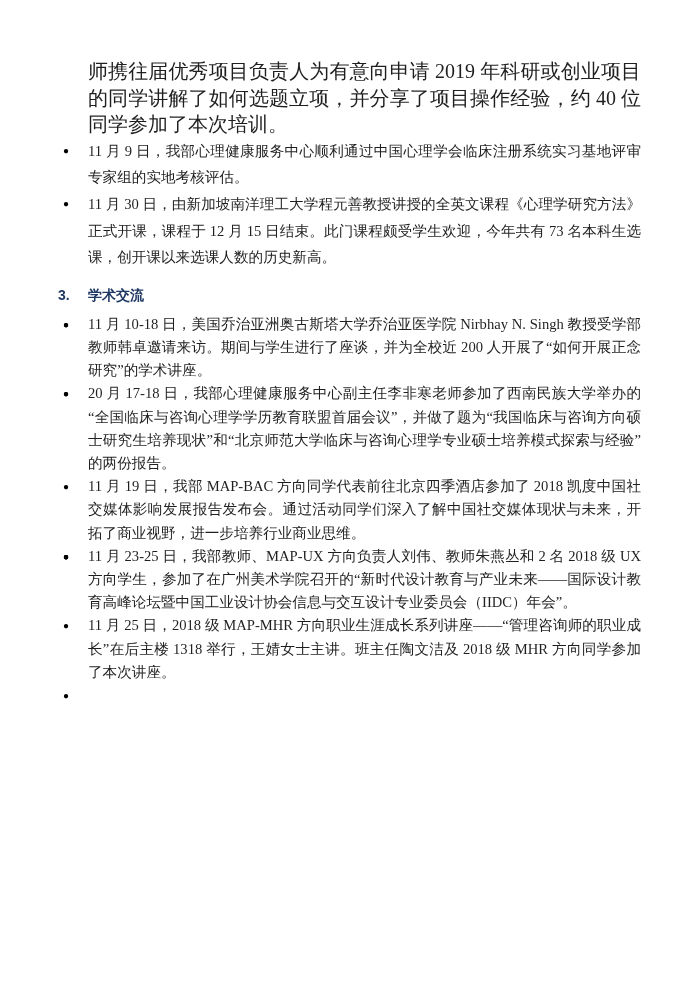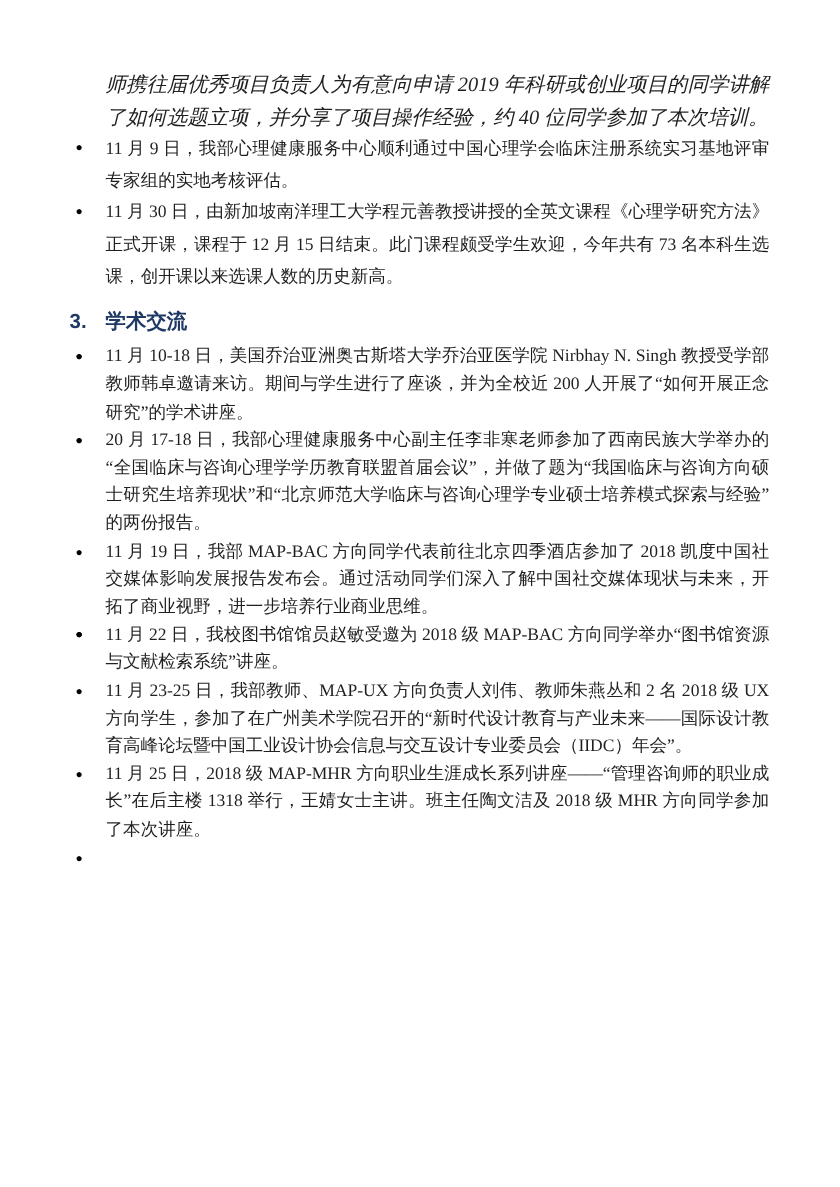--- a/index.html
+++ b/index.html
@@ -12,24 +12,23 @@
     font-family:"Liberation Serif","DejaVu Serif",serif;
     color:#1f1f1f;
     -webkit-font-smoothing:antialiased;
   }
   .content{
     position:absolute;
     left:88px;top:58px;
     width:553px;
   }
   .para{
-    font-size:17px;
+    font-size:20px;
     line-height:26.6px;
     text-align:justify;
-    font-style:italic;
   }
   ul.blist{
     list-style:none;
     margin:0;padding:0;
   }
   ul.blist li{
     position:relative;
     text-align:justify;
   }
   ul.intro-list li{
@@ -45,21 +44,21 @@
     left:-25px;
     top:0;
     font-size:10px;
     color:#000;
     line-height:inherit;
   }
   h2.heading{
     margin:13px 0 7px -30px;
     font-family:"Liberation Sans","DejaVu Sans",sans-serif;
     font-weight:bold;
-    font-size:17px;
+    font-size:14px;
     line-height:22px;
     color:#1F3864;
   }
   h2.heading .hnum{
     display:inline-block;
     width:30px;
   }
 </style>
 </head>
 <body>
@@ -104,21 +103,20 @@
         <span>11 月 19 日，我部 MAP-BAC 方向同学代表前往北京四季酒店参加了 2018 凯度中国社交媒体影响发展报告发布会。通过活动同学们深入了解中国社交媒体现状与未来，开拓了商业视野，进一步培养行业商业思维。</span>
       </li>
       <li>
         <span class="bullet">●</span>
       </li>
       <li>
         <span class="bullet">●</span>
       </li>
       <li>
         <span class="bullet">●</span>
-        <span>11 月 22 日，我校图书馆馆员赵敏受邀为 2018 级 MAP-BAC 方向同学举办“图书馆资源与文献检索系统”讲座。</span>
       </li>
       <li>
         <span class="bullet">●</span>
         <span>11 月 23-25 日，我部教师、MAP-UX 方向负责人刘伟、教师朱燕丛和 2 名 2018 级 UX 方向学生，参加了在广州美术学院召开的“新时代设计教育与产业未来——国际设计教育高峰论坛暨中国工业设计协会信息与交互设计专业委员会（IIDC）年会”。</span>
       </li>
       <li>
         <span class="bullet">●</span>
         <span>11 月 25 日，2018 级 MAP-MHR 方向职业生涯成长系列讲座——“管理咨询师的职业成长”在后主楼 1318 举行，王婧女士主讲。班主任陶文洁及 2018 级 MHR 方向同学参加了本次讲座。</span>
       </li>
       <li>

